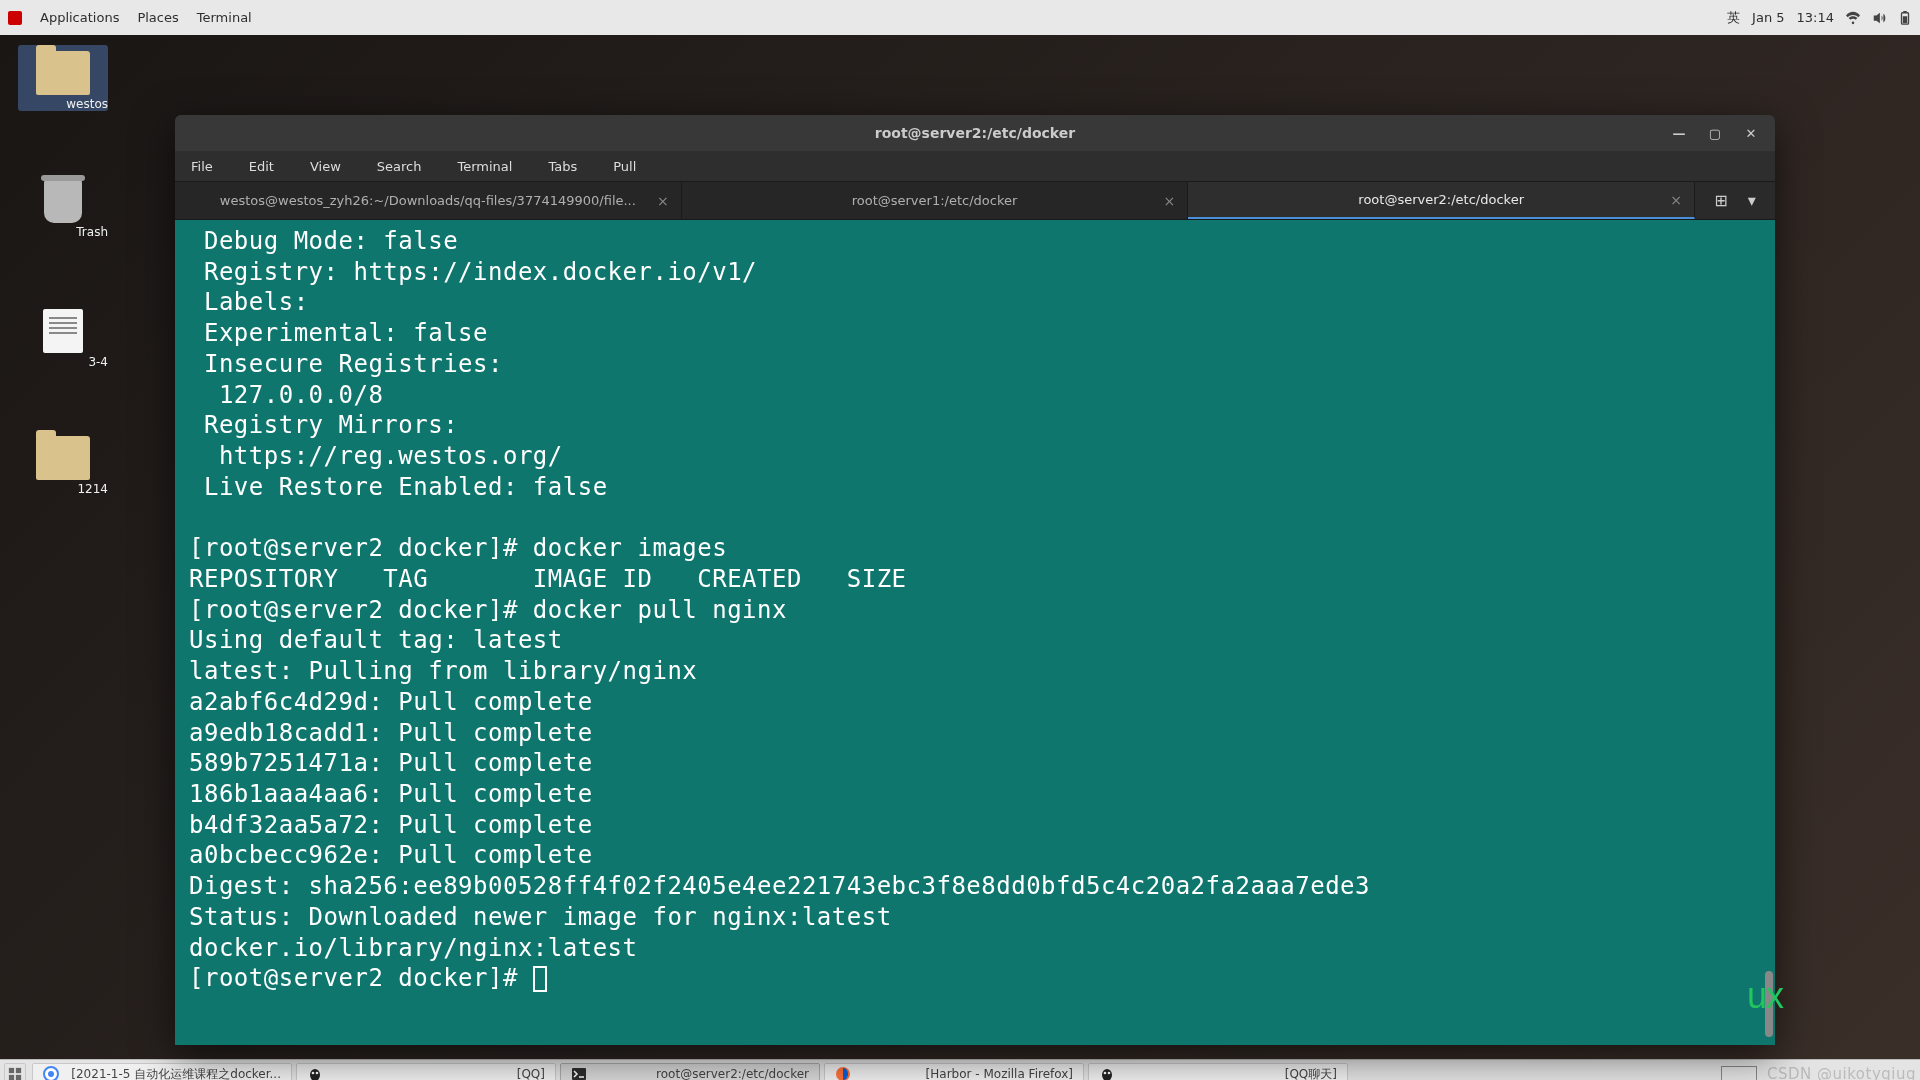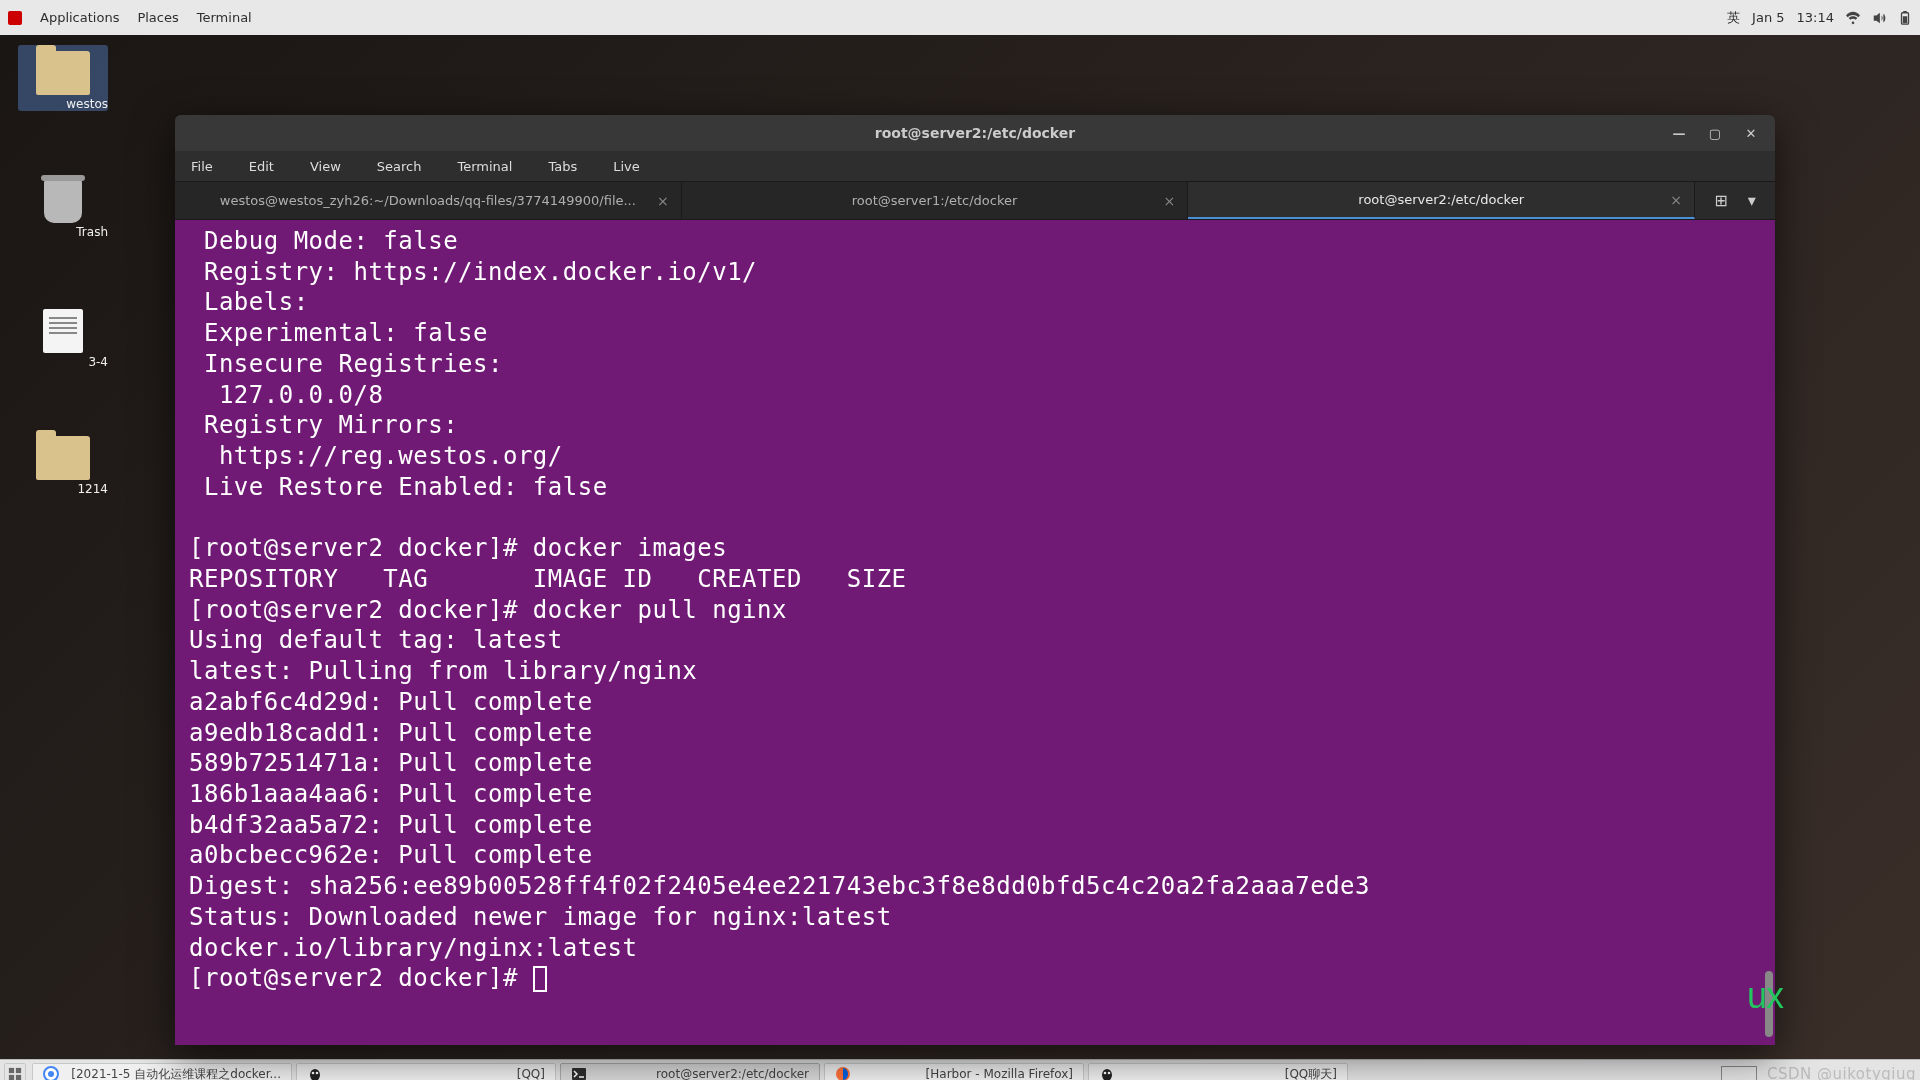--- a/index.html
+++ b/index.html
@@ -23,21 +23,21 @@
 .titlebar { height: 36px; background: #383838; border-radius: 6px 6px 0 0; display: flex; align-items: center; justify-content: center; position: relative; font-size: 14px; color: #ccc; font-weight: 600; }
 .win-controls { position: absolute; right: 6px; display: flex; gap: 0; }
 .win-controls span { width: 36px; height: 28px; display: flex; align-items: center; justify-content: center; color: #ccc; font-size: 13px; cursor: pointer; }
 .menubar { height: 31px; background: #2e2e2e; display: flex; align-items: center; padding: 0 6px; gap: 16px; font-size: 13px; color: #ddd; border-bottom: 1px solid #1a1a1a; }
 .menubar span { padding: 4px 10px; cursor: pointer; }
 .tabbar { height: 38px; background: #2a2a2a; display: flex; align-items: stretch; border-bottom: 1px solid #1a1a1a; }
 .tab { flex: 1; display: flex; align-items: center; justify-content: center; position: relative; font-size: 13px; color: #b0b0b0; background: #262626; border-right: 1px solid #1a1a1a; cursor: pointer; }
 .tab.active { background: #2e2e2e; color: #e8e8e8; border-bottom: 2px solid #4a90d9; }
 .tab .tab-close { position: absolute; right: 12px; color: #888; font-size: 14px; }
 .tab-extra { width: 80px; display: flex; align-items: center; justify-content: center; gap: 20px; color: #ccc; }
-.term-content { flex: 1; background: #701a75; padding: 6px 14px; font-family: "DejaVu Sans Mono", "Liberation Mono", monospace; font-size: 24px; line-height: 1.28; color: #ffffff; white-space: pre; overflow: hidden; position: relative; letter-spacing: 0.5px; }
+.term-content { flex: 1; background: #0f766e; padding: 6px 14px; font-family: "DejaVu Sans Mono", "Liberation Mono", monospace; font-size: 24px; line-height: 1.28; color: #ffffff; white-space: pre; overflow: hidden; position: relative; letter-spacing: 0.5px; }
 .term-head { color: #ffffff; }
 .cursor-block { display: inline-block; width: 14px; height: 26px; border: 2px solid #ffffff; vertical-align: text-bottom; }
 .scrollbar { position: absolute; right: 2px; bottom: 8px; width: 8px; height: 66px; background: #888; border-radius: 4px; }
 .taskbar { height: 29px; background: #e4e4e4; border-top: 1px solid #bbb; display: flex; align-items: center; padding: 0 4px; font-size: 12px; color: #444; }
 .task-btn { display: flex; align-items: center; gap: 6px; height: 23px; padding: 0 10px; border: 1px solid #c8c8c8; background: #f0f0f0; margin: 0 2px; border-radius: 2px; min-width: 260px; cursor: pointer; justify-content: space-between; }
 .task-btn.active { background: #d8d8d8; border-color: #aaa; }
 .task-btn .t-icon { width: 16px; height: 16px; }
 .task-mini { width: 22px; height: 22px; display: flex; align-items: center; justify-content: center; border: 1px solid #c8c8c8; border-radius: 2px; margin-right: 4px; }
 .watermark { margin-left: auto; display: flex; align-items: center; gap: 10px; }
 .watermark .rect { width: 36px; height: 16px; border: 1px solid #888; }
@@ -108,21 +108,21 @@
         <span>✕</span>
       </div>
     </div>
     <div class="menubar">
       <span>File</span>
       <span>Edit</span>
       <span>View</span>
       <span>Search</span>
       <span>Terminal</span>
       <span>Tabs</span>
-      <span>Live</span>
+      <span>Pull</span>
     </div>
     <div class="tabbar">
       <div id="tabs-holder" style="display:flex;flex:1">
           <div class="tab">
             <span>westos@westos_zyh26:~/Downloads/qq-files/3774149900/file...</span>
             <span class="tab-close">×</span>
           </div>
           <div class="tab">
             <span>root@server1:/etc/docker</span>
             <span class="tab-close">×</span>

